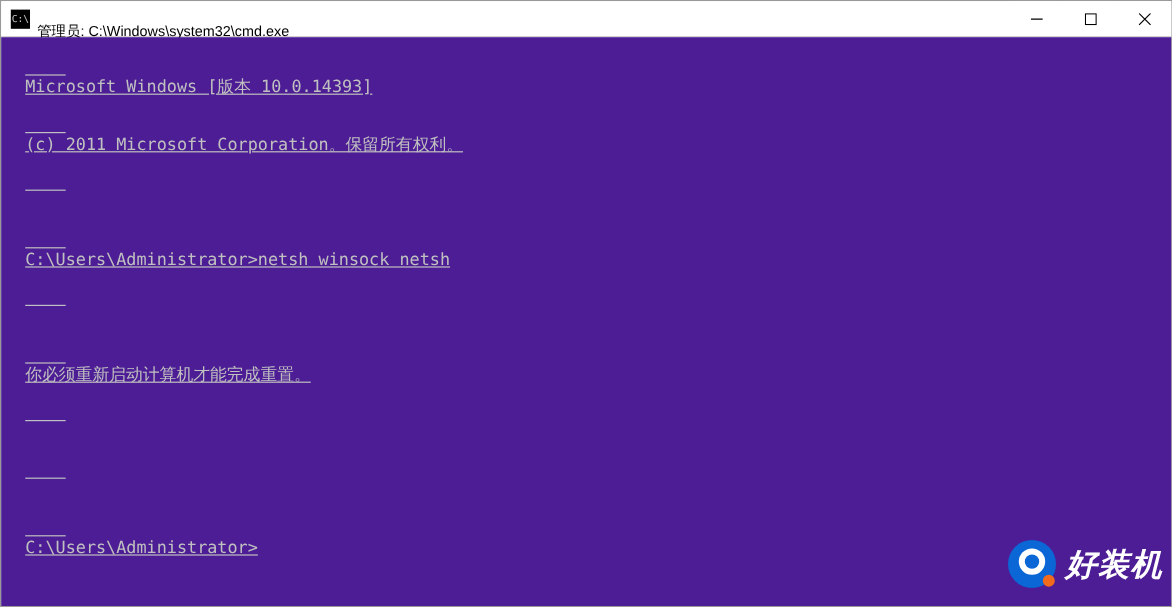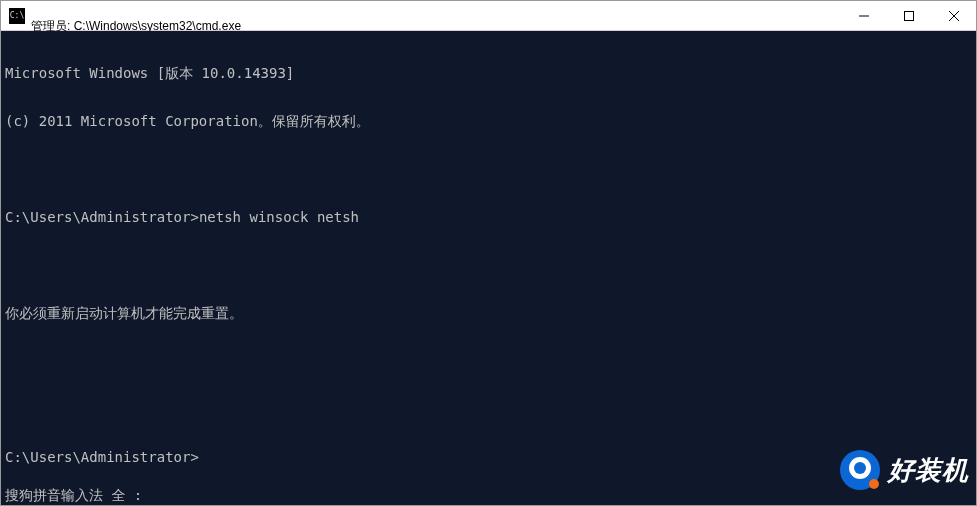--- a/index.html
+++ b/index.html
@@ -61,29 +61,30 @@
       display: flex;
       align-items: center;
       justify-content: center;
       background: #fff;
       color: #000;
       font-size: 11px;
     }
     .titlebar-btn svg { width: 10px; height: 10px; }
     .terminal {
       flex: 1;
-      background: #0f172a;
+      background: #4c1d95;
       color: #c0c0c0;
       font-family: "NSimSun", "SimSun", "Consolas", monospace;
       font-size: 14px;
       line-height: 16px;
-      padding: 2px 4px;
+      padding: 2px 20px;
       white-space: pre;
       overflow: hidden;
       position: relative;
+      text-decoration: underline;
     }
     .term-line { min-height: 16px; white-space: pre; }
     .ime-bar {
       position: absolute;
       bottom: 0;
       left: 0;
       font-size: 14px;
       color: #c0c0c0;
       padding: 0 4px 2px;
       font-family: "SimSun", "NSimSun", monospace;
@@ -148,21 +149,20 @@
     <div class="term-line">Microsoft Windows [版本 10.0.14393]</div>
     <div class="term-line">(c) 2011 Microsoft Corporation。保留所有权利。</div>
     <div class="term-line"></div>
     <div class="term-line"><span>C:\Users\Administrator&gt;</span><span>netsh winsock netsh</span></div>
     <div class="term-line"></div>
     <div class="term-line">你必须重新启动计算机才能完成重置。</div>
     <div class="term-line"></div>
     <div class="term-line"></div>
     <div class="term-line"><span>C:\Users\Administrator&gt;</span></div>
 
-    <div class="ime-bar">搜狗拼音输入法 全 :</div>
   </div>
 
 </div>
 
 <div class="watermark">
   <svg class="wm-logo" viewBox="0 0 44 44">
     <circle class="wm-logo-outer" cx="22" cy="22" r="20"></circle>
     <circle class="wm-logo-inner" cx="22" cy="20" r="11"></circle>
     <circle style="fill:#0b66d6" cx="22" cy="20" r="6"></circle>
     <circle class="wm-logo-dot" cx="36" cy="36" r="5"></circle>

